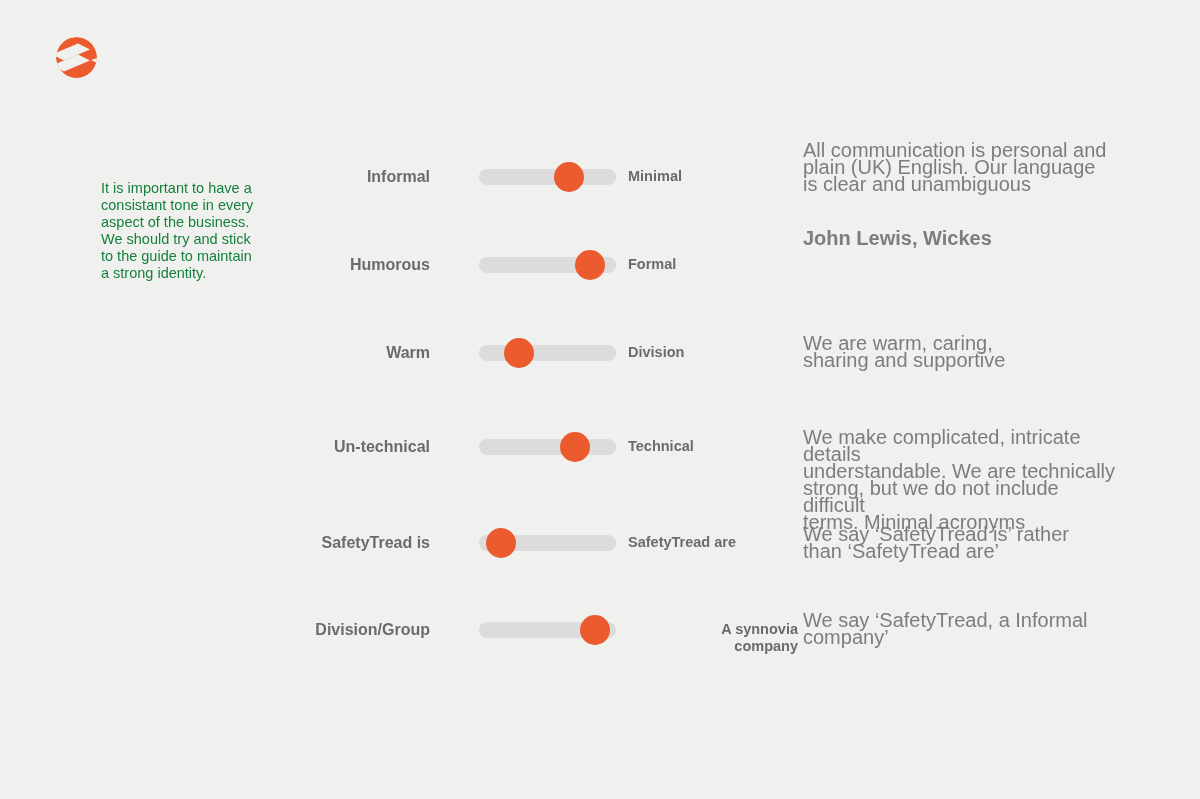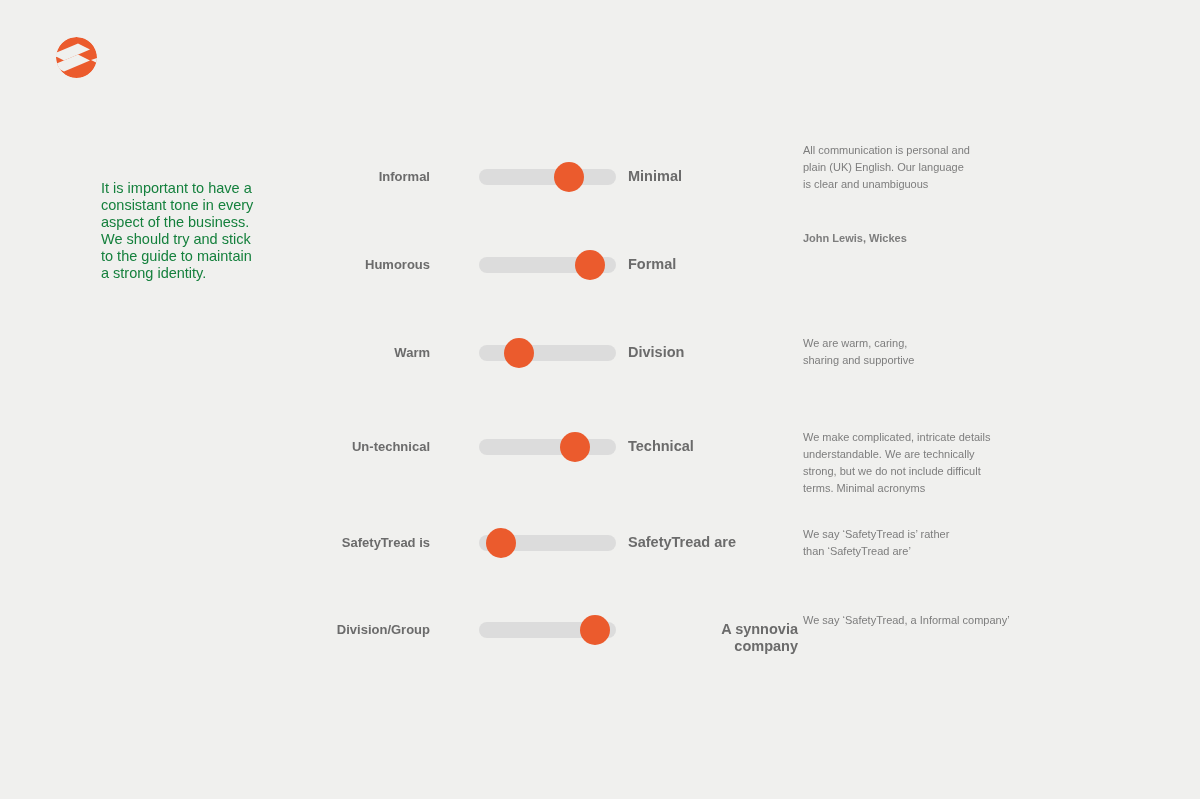--- a/index.html
+++ b/index.html
@@ -72,21 +72,21 @@
   .scale-row {
     position: relative;
     height: 0;
   }
   .scale-left-label {
     position: absolute;
     right: 730px;
     width: 260px;
     text-align: right;
     color: #6b6b6b;
-    font-size: 13px;
+    font-size: 16px;
     font-weight: bold;
     line-height: 17px;
     margin-left: 12px;
   }
   .scale-track-wrap {
     position: absolute;
     left: 139px;
     width: 137px;
     height: 16px;
   }
@@ -117,21 +117,21 @@
     font-size: 14.5px;
     font-weight: bold;
     line-height: 17px;
     white-space: pre-line;
   }
   .scale-note {
     position: absolute;
     left: 463px;
     width: 320px;
     color: #7d7d7d;
-    font-size: 11px;
+    font-size: 20px;
     line-height: 17px;
     white-space: pre-line;
   }
 </style>
 </head>
 <body>
 
 <div id="brand-logo">
   <svg viewBox="0 0 41 41" width="41" height="41" aria-hidden="true">
     <defs>

